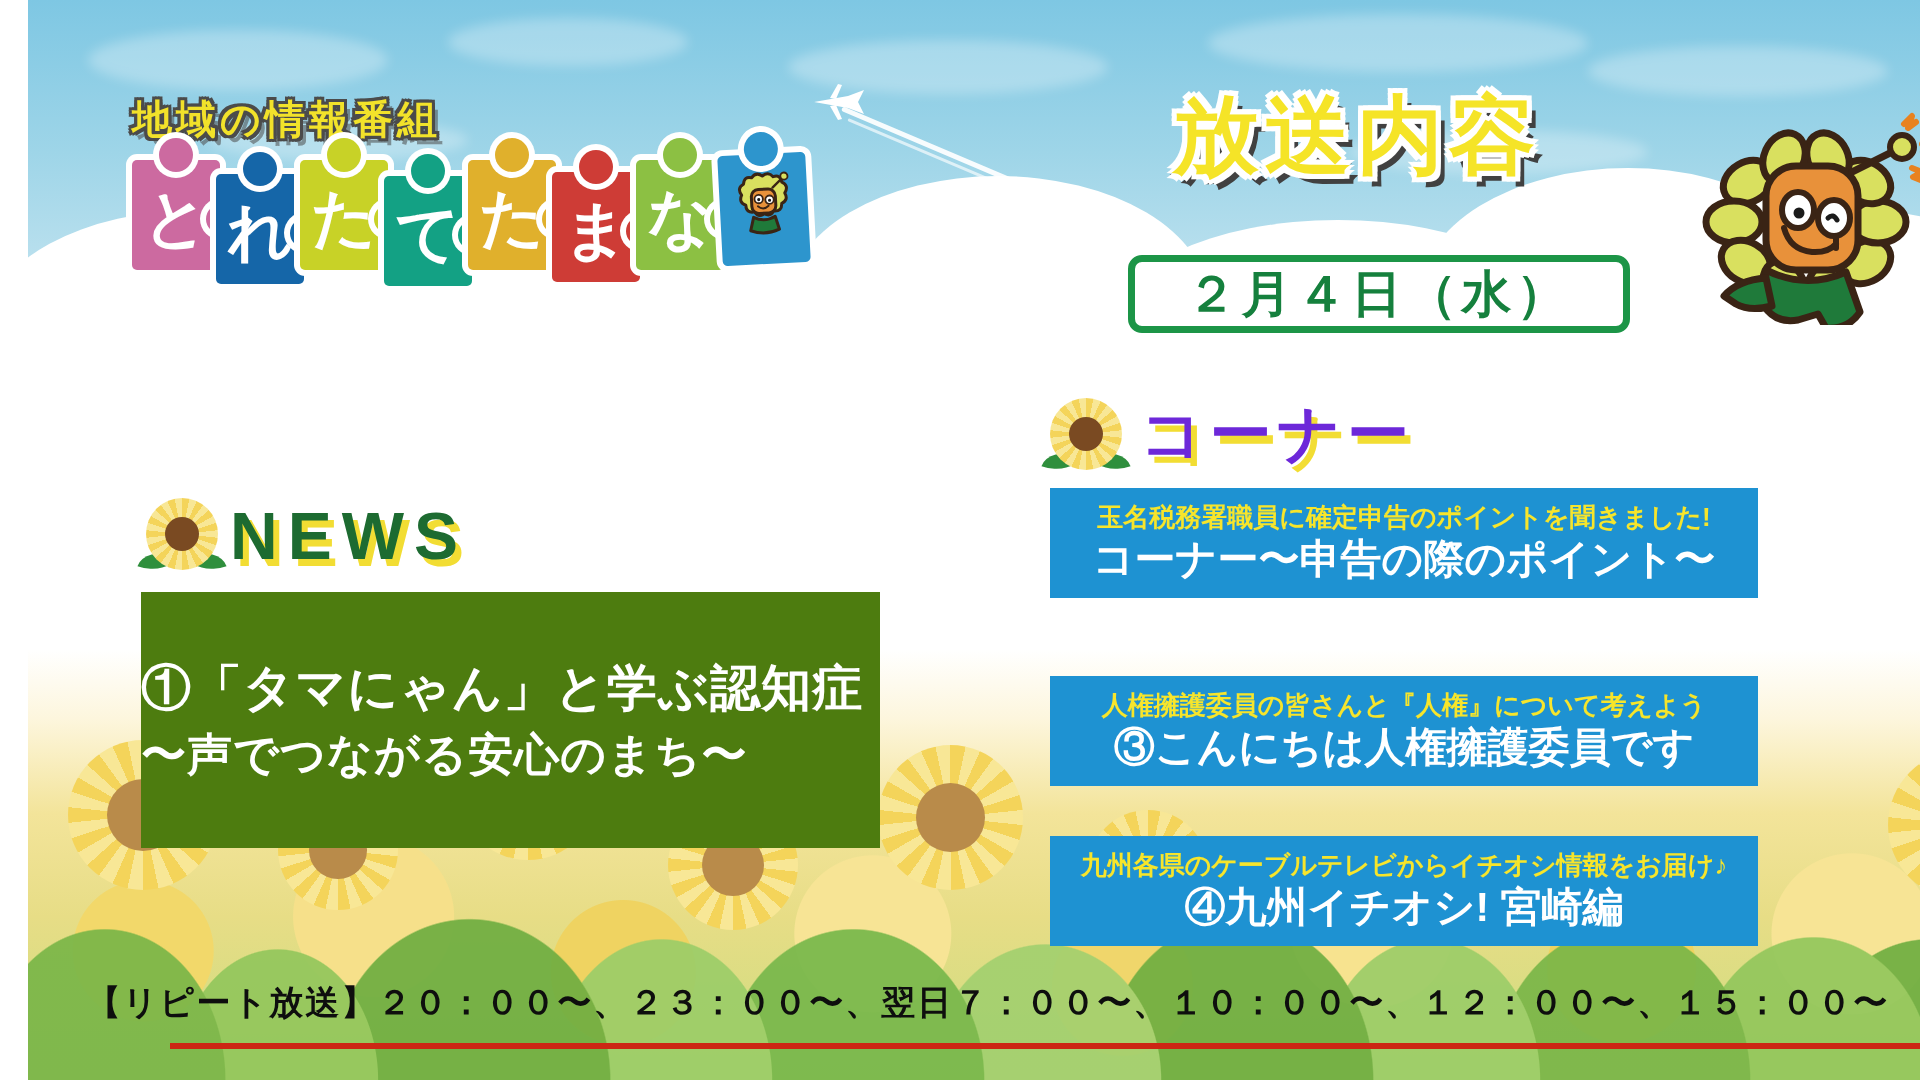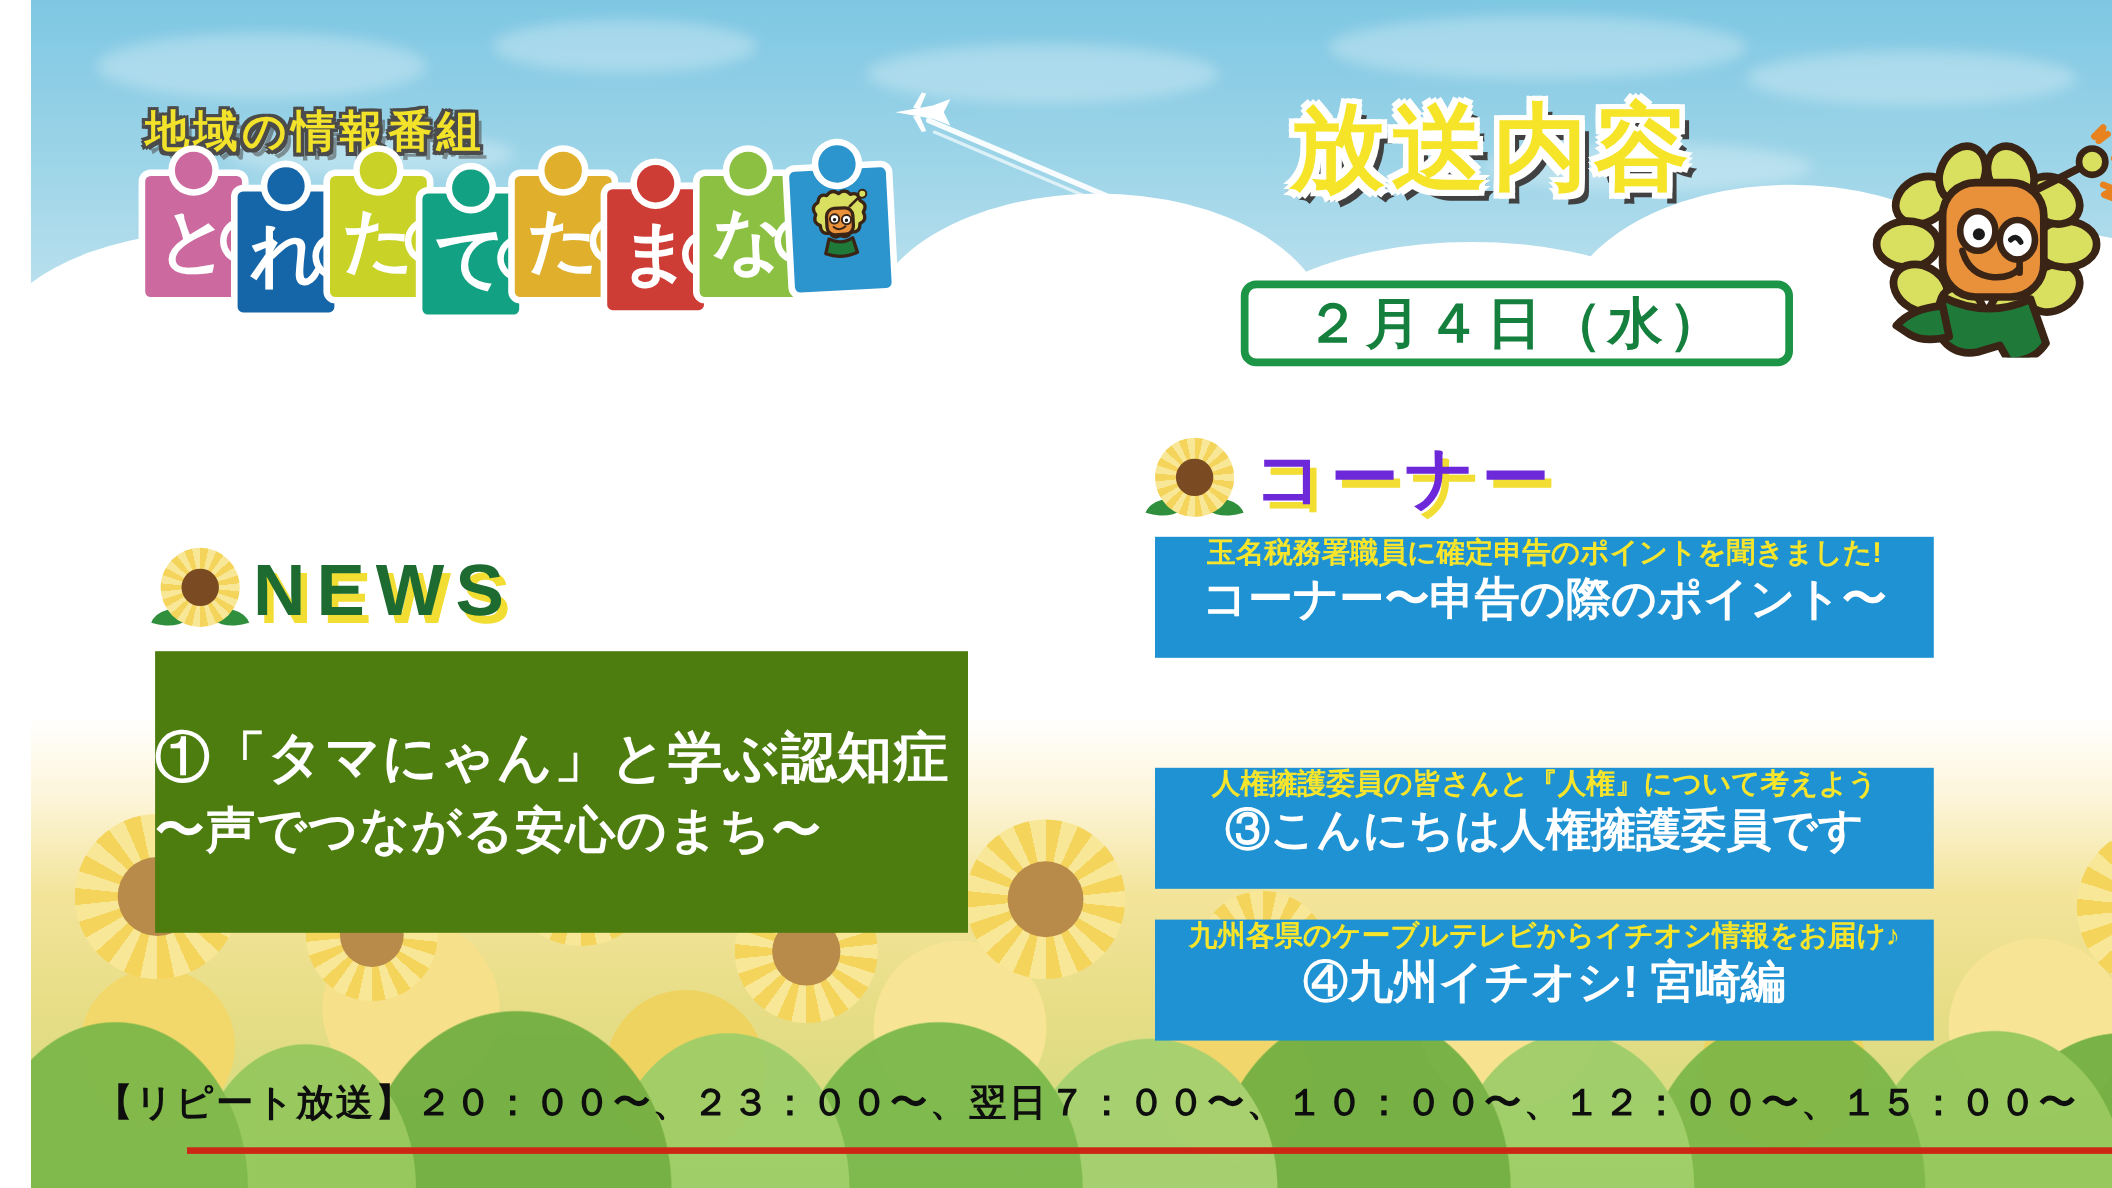--- a/index.html
+++ b/index.html
@@ -180,30 +180,30 @@
   .corner-head .txt {
     font-size:62px; font-weight:bold; letter-spacing:6px; color:#6d28d9;
     text-shadow:6px 8px 0 #f2dd33;
     white-space:nowrap;
   }
 
   
   .corner-box {
     position:absolute; left:1022px; width:708px; height:110px;
     background:#1e92d2;
-    display:flex; flex-direction:column; align-items:center; 
+    display:flex; flex-direction:column; align-items:center; justify-content:center;
   }
   .corner-box .sub {
     font-size:26px; font-weight:bold; color:#f7e52b; letter-spacing:0px; white-space:nowrap; line-height:1.1;
   }
   .corner-box .main {
     font-size:41px; font-weight:bold; color:#ffffff; letter-spacing:0px; white-space:nowrap; line-height:1.15; margin-top:4px;
   }
   #corner-box-0 { top:488px; }
-  #corner-box-1 { top:698px; }
+  #corner-box-1 { top:676px; }
   #corner-box-2 { top:836px; }
 
   
   .repeat-line {
     position:absolute; left:0; top:980px; width:1920px;
     text-align:center;
     font-size:34px; font-weight:bold; color:#0e0e0e; letter-spacing:2px; white-space:nowrap;
   }
   .red-rule {
     position:absolute; left:142px; top:1043px; width:1768px; height:6px; background:#cc2714;

